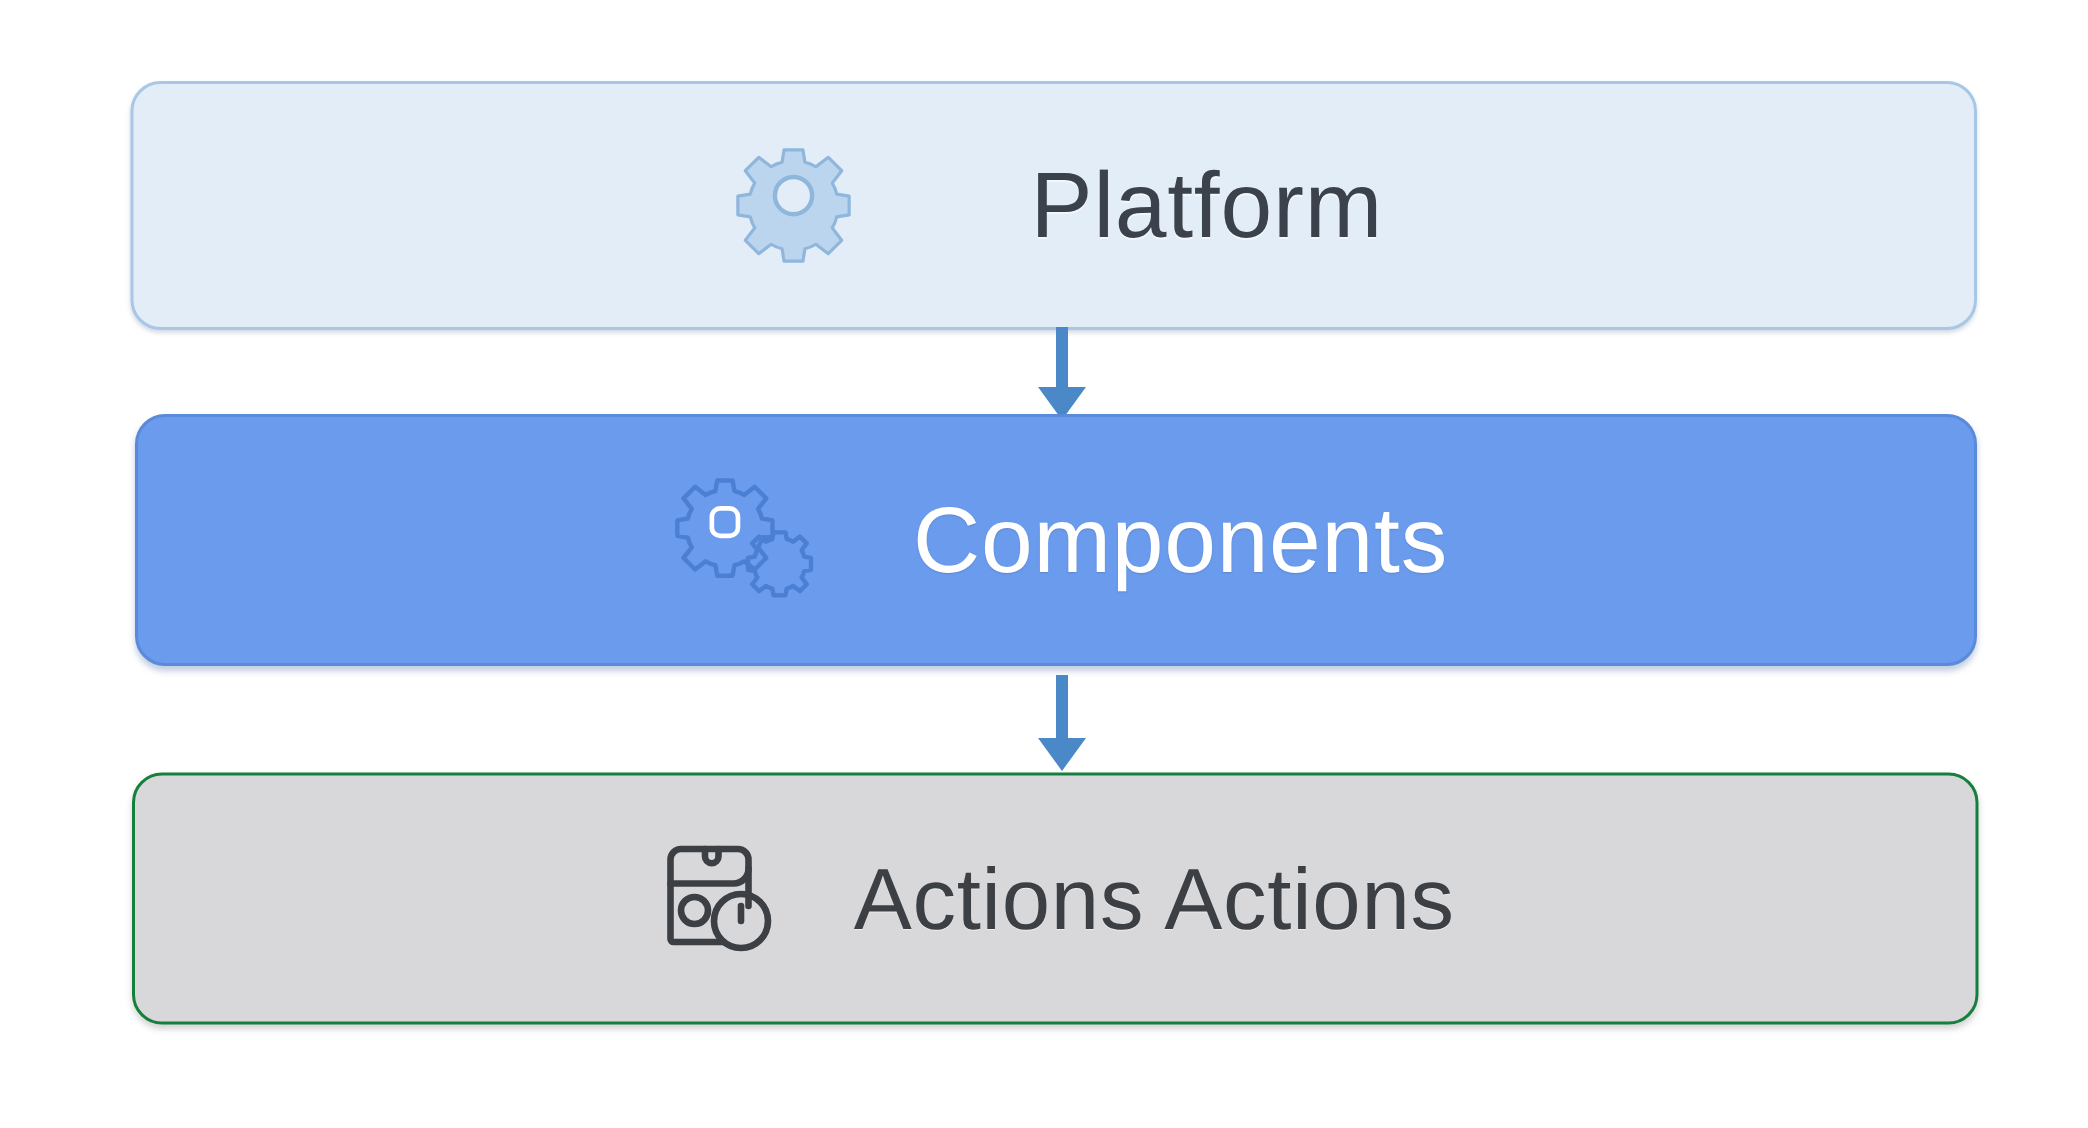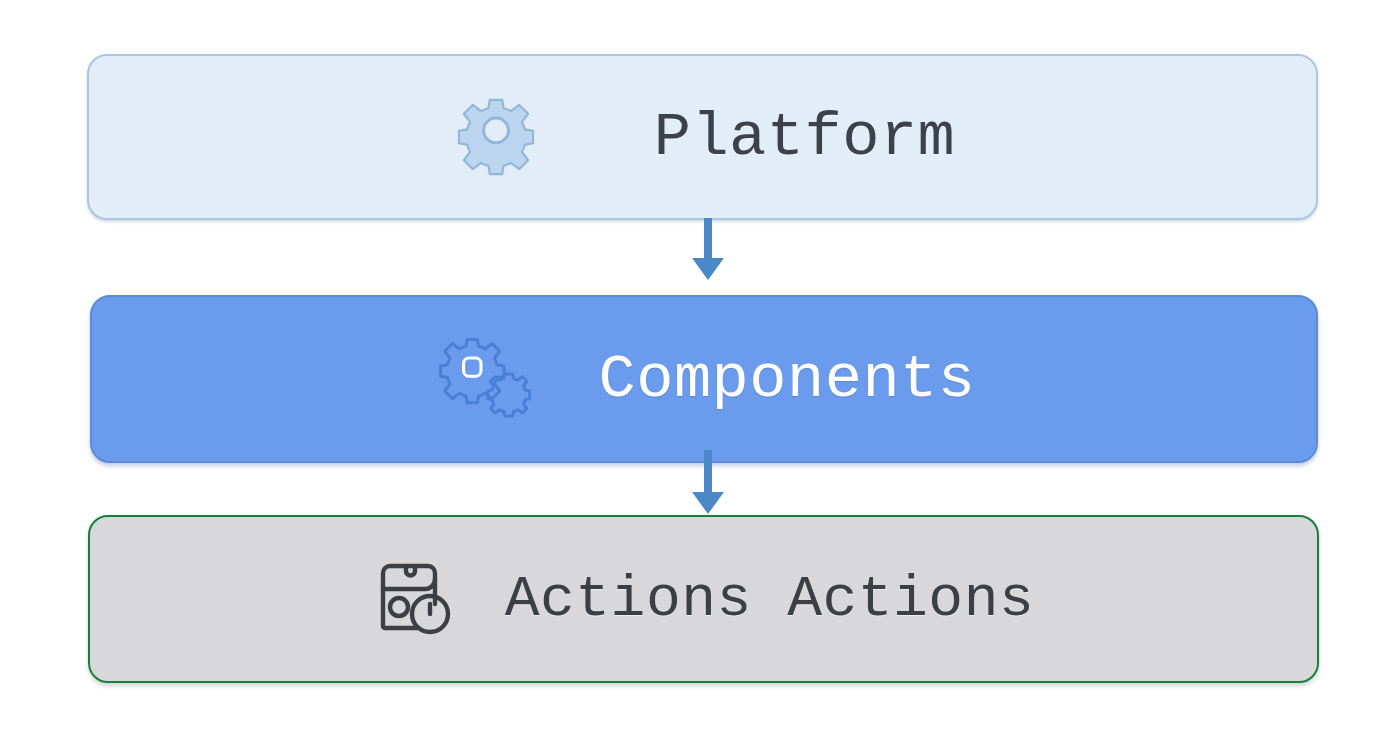--- a/index.html
+++ b/index.html
@@ -11,21 +11,20 @@
     width: 1392px;
     height: 752px;
     font-family: "Liberation Sans", sans-serif;
     overflow: hidden;
   }
   #canvas {
     position: relative;
     width: 1280px;
     height: 752px;
     background: #ffffff;
-    font-family: Liberation Mono, monospace;
   }
 
   
   .node {
     position: absolute;
     display: flex;
     align-items: center;
     justify-content: center;
     box-sizing: border-box;
     border-radius: 20px;
@@ -56,21 +55,21 @@
   #node-platform .node-label {
     font-size: 62px;
     color: #3c424c;
     font-weight: 400;
     text-shadow: 0 1px 0 rgba(255,255,255,0.55);
   }
 
   
   #node-components {
     left: 90px;
-    top: 295px;
+    top: 276px;
     width: 1228px;
     height: 168px;
     background: #6b9bec;
     border: 2px solid #5a8ad9;
     box-shadow: 0 3px 4px rgba(90,120,170,0.38);
   }
   #node-components .icon-wrap { width: 108px; height: 92px; margin-right: 58px; }
   #node-components .node-label {
     font-size: 62px;
     color: #ffffff;

